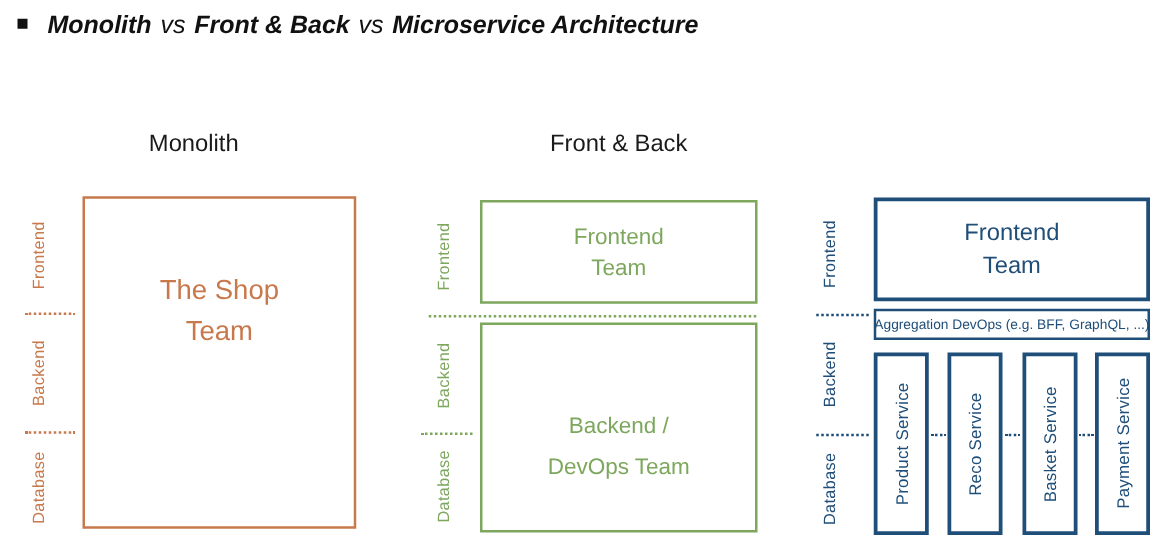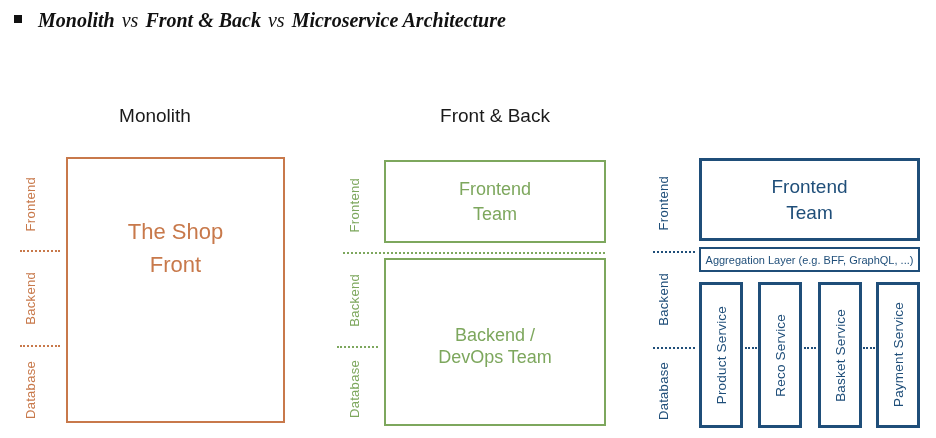--- a/index.html
+++ b/index.html
@@ -25,21 +25,21 @@
     position:absolute;left:14px;top:6px;
     display:flex;align-items:flex-start;
     white-space:nowrap;
   }
   .bullet{
     width:8px;height:8px;background:var(--title-text);
     display:inline-block;margin-top:9px;margin-right:16px;
     flex:0 0 auto;
   }
   .title-text{
-    font-size:20px;line-height:28px;font-style:italic;color:var(--title-text);font-family:Liberation Serif, serif;
+    font-size:20px;line-height:28px;font-style:italic;color:var(--title-text);
   }
   .title-text .tb{font-weight:bold;}
   .title-text .tv{font-weight:normal;margin:0 7px;}
 
   
   .col{position:absolute;top:100px;height:338px;}
   #col-monolith{left:0;width:300px;}
   #col-frontback{left:320px;width:300px;}
   #col-msa{left:640px;width:296px;}
 
@@ -114,21 +114,21 @@
   }
   #fb-frontend-box{
     left:64px;top:60px;width:222px;height:83px;
     border:2px solid var(--green);
     color:var(--green);font-size:18px;line-height:25px;
   }
   #fb-backend-box{
     left:64px;top:158px;width:222px;height:168px;
     border:2px solid var(--green);
     justify-content:flex-start;padding-top:64px;
-    color:var(--green);font-size:18px;line-height:22px;
+    color:var(--green);font-size:18px;line-height:33px;
   }
   #msa-frontend-box{
     left:59px;top:58px;width:221px;height:83px;
     border:3px solid var(--blue);
     color:var(--blue);font-size:19px;line-height:26px;
   }
   #msa-agg-box{
     left:59px;top:147px;width:221px;height:25px;
     border:2px solid var(--blue);
     color:var(--blue);font-size:11px;line-height:12px;
@@ -165,21 +165,21 @@
     <div class="vzone z-backend">
       <span class="vlabel">Backend</span>
     </div>
     <div class="sep orange sep2"></div>
     <div class="vzone z-database">
       <span class="vlabel">Database</span>
     </div>
 
     <div class="teambox" id="monolith-box">
       <span>The Shop
-Front</span>
+Team</span>
     </div>
   </section>
 
   <section class="col fb" id="col-frontback">
     <div class="heading">Front &amp; Back</div>
 
     <div class="vzone z-frontend">
       <span class="vlabel">Frontend</span>
     </div>
     <div class="sep green sep1"></div>
@@ -216,21 +216,21 @@
     <div class="sep blue gap3"></div>
     <div class="vzone z-database">
       <span class="vlabel">Database</span>
     </div>
 
     <div class="teambox" id="msa-frontend-box">
       <span>Frontend
 Team</span>
     </div>
     <div class="teambox" id="msa-agg-box">
-      <span>Aggregation Layer (e.g. BFF, GraphQL, ...)</span>
+      <span>Aggregation DevOps (e.g. BFF, GraphQL, ...)</span>
     </div>
 
     <div class="service-box" id="svc-0">
       <span class="vlabel">Product Service</span>
     </div>
     <div class="service-box" id="svc-1">
       <span class="vlabel">Reco Service</span>
     </div>
     <div class="service-box" id="svc-2">
       <span class="vlabel">Basket Service</span>

